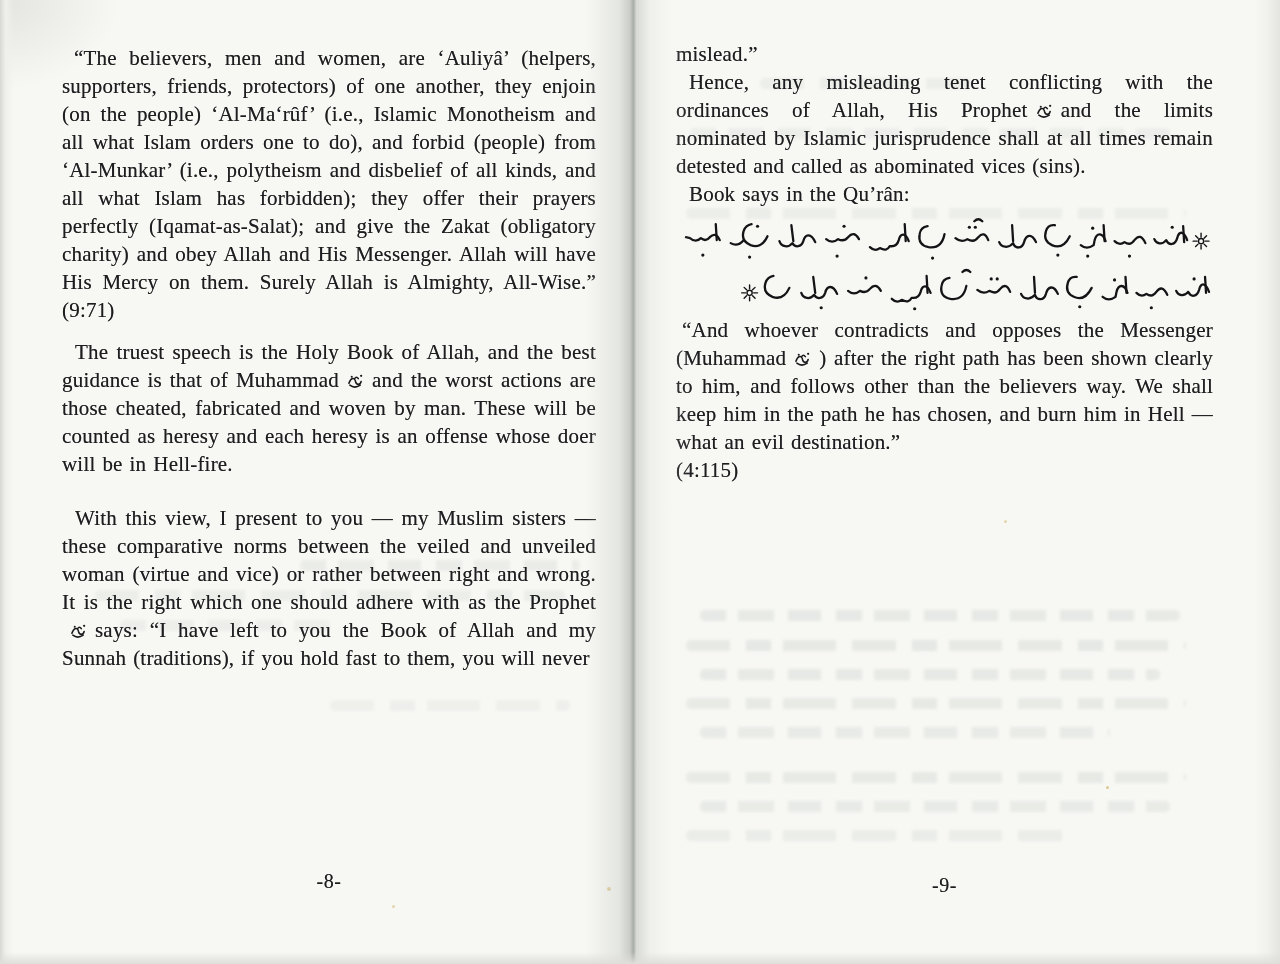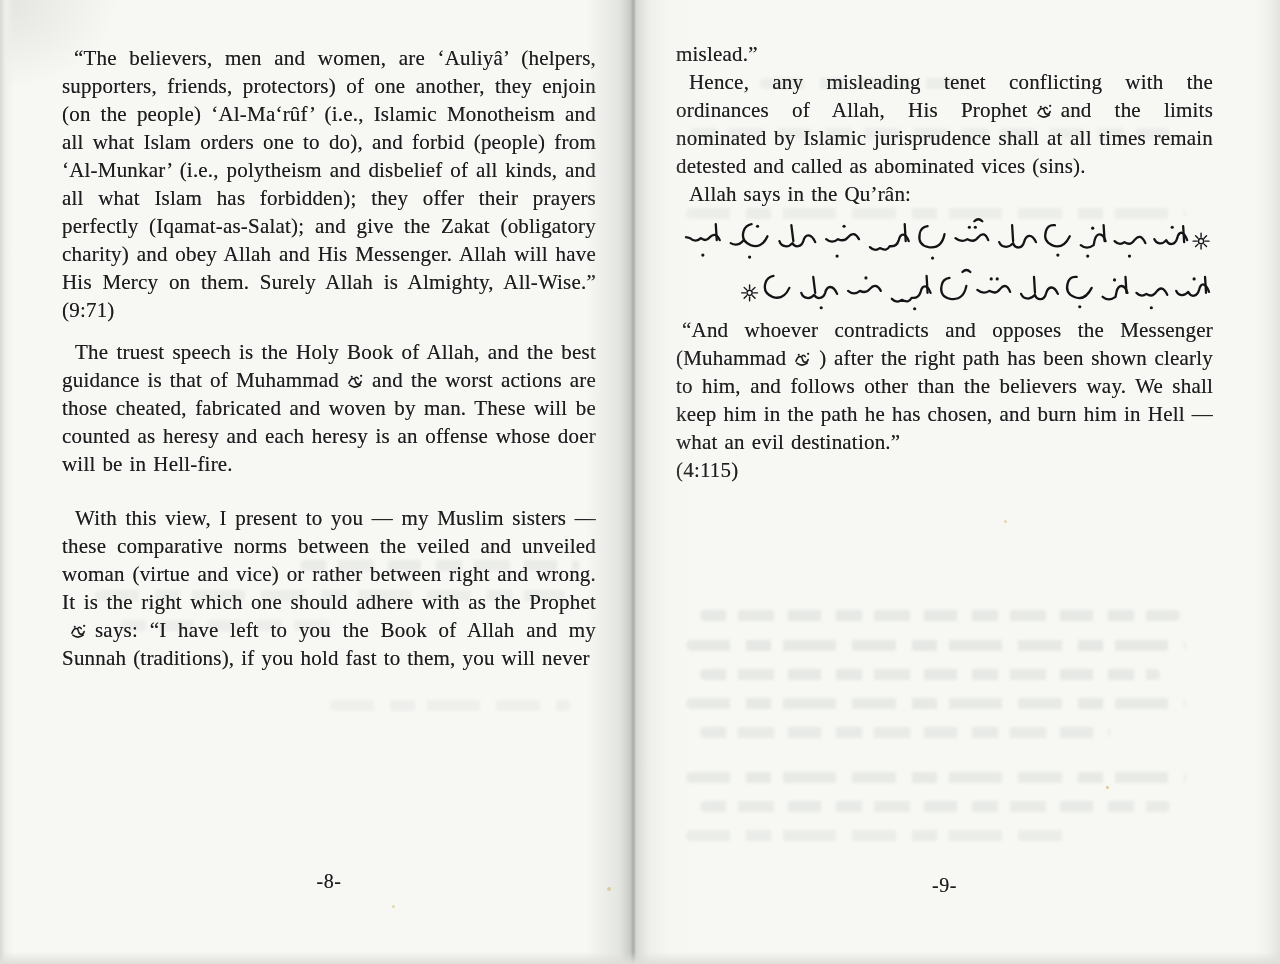--- a/index.html
+++ b/index.html
@@ -131,21 +131,21 @@
     <p class="p-mislead">mislead.”</p>
 
     <p class="p-hence"><span>Hence, any misleading tenet conflicting with the ordinances of Allah, His Prophet</span><span class="honorific" title="ﷺ"><svg viewBox="0 0 20 16">
             <path d="M3 11 c2 -6 6 -7 7 -2 c1 4 5 4 6 0"></path>
             <path d="M4 13 q5 4 11 0"></path>
             <path d="M9 6 q2 -3 4 0"></path>
             <circle cx="16" cy="3" r="1.2"></circle>
             <circle cx="6" cy="4" r="1.1"></circle>
           </svg></span><span>and the limits nominated by Islamic jurisprudence shall at all times remain detested and called as abominated vices (sins).</span></p>
 
-    <p class="p-intro">Allah says in the Qu’rân:</p>
+    <p class="p-intro">Book says in the Qu’rân:</p>
 
     <div class="arabic" title="﴿ وَمَن يُشَاقِقِ ٱلرَّسُولَ مِنۢ بَعْدِ مَا تَبَيَّنَ لَهُ ٱلْهُدَىٰ وَيَتَّبِعْ غَيْرَ سَبِيلِ ٱلْمُؤْمِنِينَ نُوَلِّهِۦ مَا تَوَلَّىٰ وَنُصْلِهِۦ جَهَنَّمَ وَسَآءَتْ مَصِيرًا ﴾">
       <svg viewBox="0 0 540 100">
 
         <g>
           <g class="orn" transform="translate(528,25)">
             <circle r="2.6"></circle>
             <path d="M0 -8 L0 -4 M0 8 L0 4 M-8 0 L-4 0 M8 0 L4 0 M-5.5 -5.5 L-3 -3 M5.5 5.5 L3 3 M-5.5 5.5 L-3 3 M5.5 -5.5 L3 -3"></path>
           </g>
           <path d="M514 24 c-3 -9 -8 -10 -10 -2 c-2 7 -8 8 -11 2 c-4 5 -10 4 -12 -1"></path>

